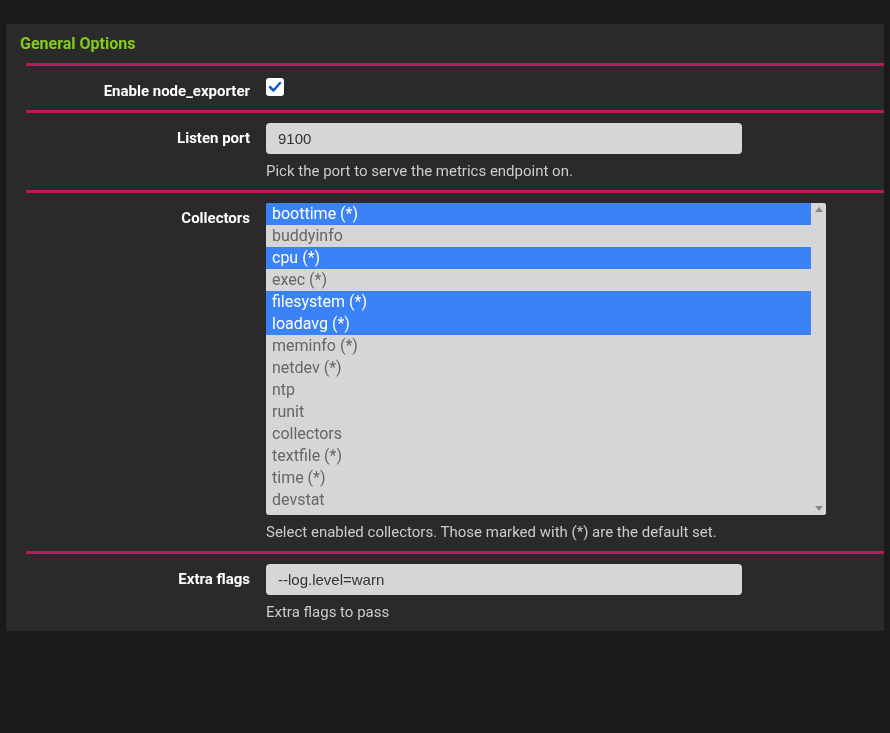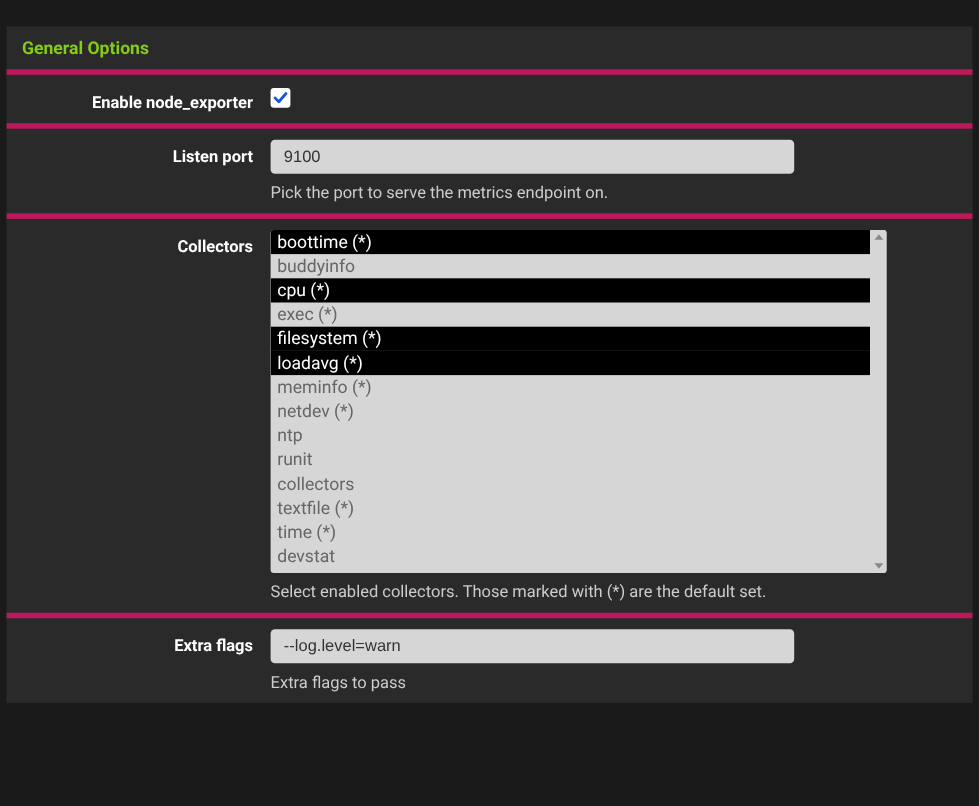--- a/index.html
+++ b/index.html
@@ -21,23 +21,24 @@
     }
     .panel-header {
       padding: 10px 14px;
       font-weight: 700;
       font-size: 16px;
       color: #84cc16;
       margin-top: 24px;
     }
     .form-row {
       display: flex;
-      border-top: 5px solid #be185d;
+      border-top: 3px solid #be185d;
       padding: 10px 0;
       background: #2a2a2a;
+      margin-left: 20px;
     }
     .form-label-col {
       width: 240px;
       min-width: 240px;
       text-align: right;
       padding: 6px 16px 0 10px;
       font-weight: 700;
       color: #ffffff;
       font-size: 15px;
     }
@@ -139,21 +140,21 @@
       border-top: 5px solid #888;
     }
     .multiselect-option {
       padding: 0px 6px 1px 6px;
       font-size: 16px;
       color: #666;
       cursor: pointer;
       line-height: 21px;
     }
     .multiselect-option.selected {
-      background: #000000;
+      background: #3b82f6;
       color: #ffffff;
     }
   </style>
 </head>
 <body>
 
 <div class="panel">
   <div class="panel-header">General Options</div>
 
   <div class="form-row">

